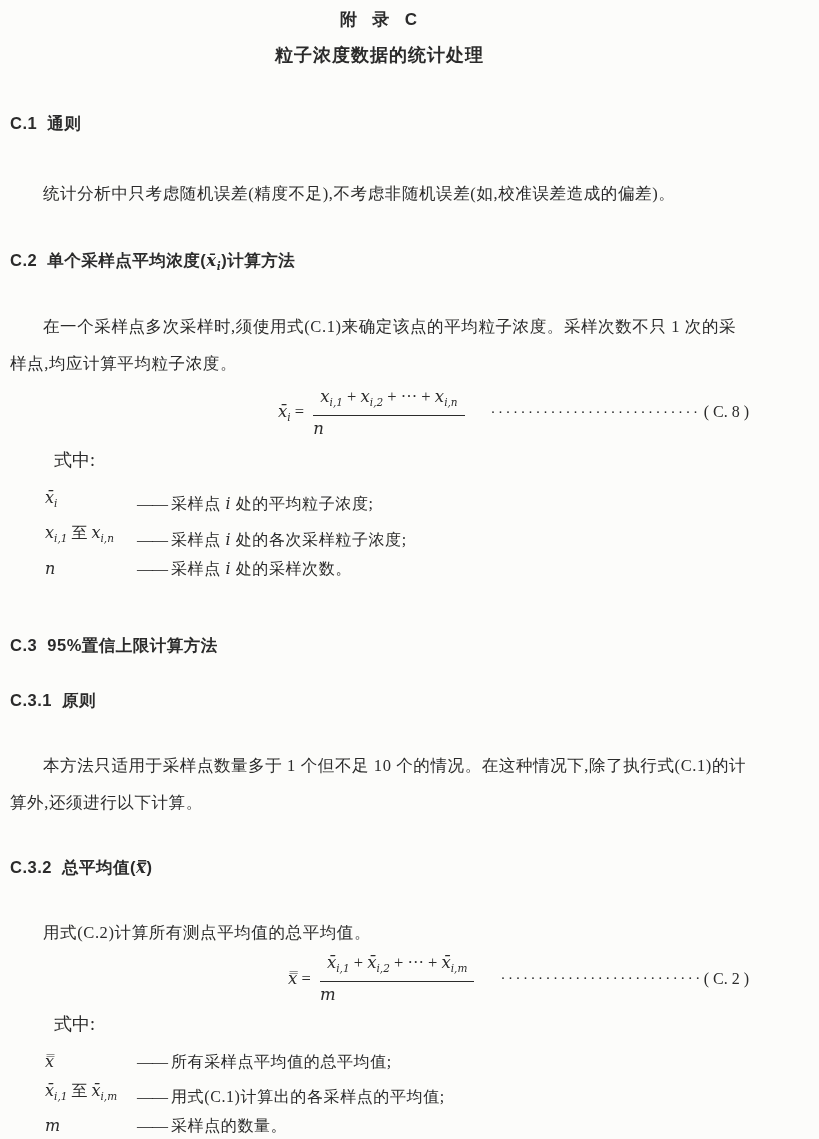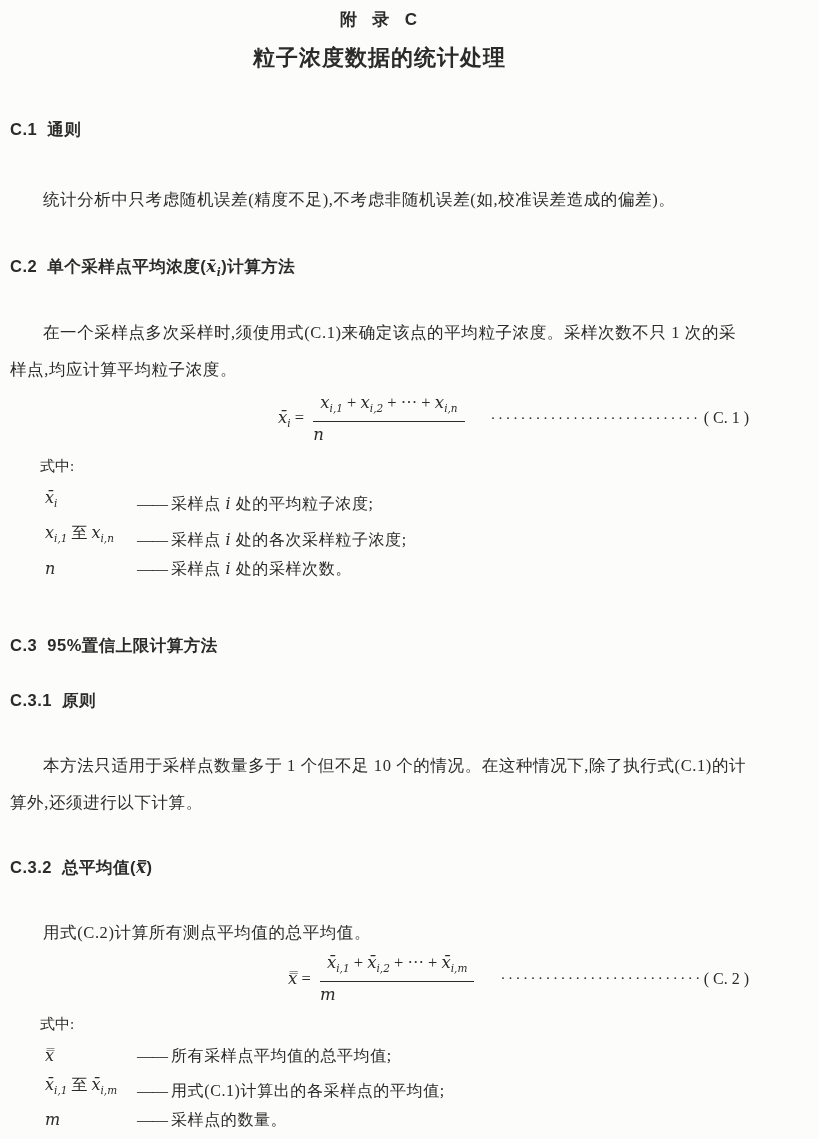--- a/index.html
+++ b/index.html
@@ -8,21 +8,21 @@
     background:#fcfcfa; color:#2b2b2b;
     font-family:"Liberation Serif","DejaVu Serif",serif;
   }
   .page { box-sizing:border-box; width:759px; height:1139px; padding:4px 10px; position:relative; }
 
   
   .title-block { text-align:center; font-family:"Liberation Sans","DejaVu Sans",sans-serif; font-weight:bold; }
   .t-line { white-space:pre; }
   .t1 { margin-top:4px; font-size:17px; letter-spacing:2px; }
   .t2 { margin-top:13px; font-size:16px; }
-  .t3 { margin-top:12px; font-size:22px; letter-spacing:1px; }
+  .t3 { margin-top:12px; font-size:18px; letter-spacing:1px; }
 
   
   .h {
     font-family:"Liberation Sans","DejaVu Sans",sans-serif;
     font-weight:bold; font-size:16.5px; white-space:pre; letter-spacing:0.5px;
   }
   .h i, .h sub { font-family:"DejaVu Serif",serif; }
   .h-c1  { margin-top:46px; }
   .h-c2  { margin-top:38px; }
   .h-c3  { margin-top:52px; }
@@ -33,21 +33,21 @@
   .para {
     font-size:16.5px; line-height:37px; letter-spacing:0.6px;
     text-indent:2em; margin:0;
   }
   .p-c1  { margin-top:40px; }
   .p-c2  { margin-top:36px; }
   .p-c31 { margin-top:35px; }
   .p-c32 { margin-top:35px; }
 
   
-  .where { font-size:15px; line-height:30px; text-indent:2em; margin:0; }
+  .where { font-size:18px; line-height:30px; text-indent:2em; margin:8px; }
   .w1 { margin-top:7px; } .w2 { margin-top:4px; }
 
   
   .sym-table { margin-left:35px; margin-top:2px; }
   .sym-row { display:flex; align-items:flex-end; line-height:29px; font-size:16px; }
   .sym { width:92px; flex:0 0 92px; white-space:nowrap; }
   .sym-dash { white-space:nowrap; letter-spacing:-1px; margin-right:4px; }
   .sym-desc { white-space:nowrap; letter-spacing:0.6px; }
 
   
@@ -82,21 +82,21 @@
 
   <div class="formula f-c1">
     <span class="f-math">
       <span class="f-lhs"><i>x̄<sub>i</sub></i> = </span>
       <span class="frac">
         <span class="num"><i>x<sub>i,1</sub></i> + <i>x<sub>i,2</sub></i> + ··· + <i>x<sub>i,n</sub></i></span>
         <span class="den"><i>n</i></span>
       </span>
     </span>
     <span class="f-dots">··············································</span>
-    <span class="f-label">( C. 1 )</span>
+    <span class="f-label">( C. 8 )</span>
   </div>
 
   <p class="where w1">式中:</p>
   <div class="sym-table">
     <div class="sym-row">
       <span class="sym"><i>x̄<sub>i</sub></i></span>
       <span class="sym-dash">——</span>
       <span class="sym-desc">采样点 <i>i</i> 处的平均粒子浓度;</span>
     </div>
     <div class="sym-row">

